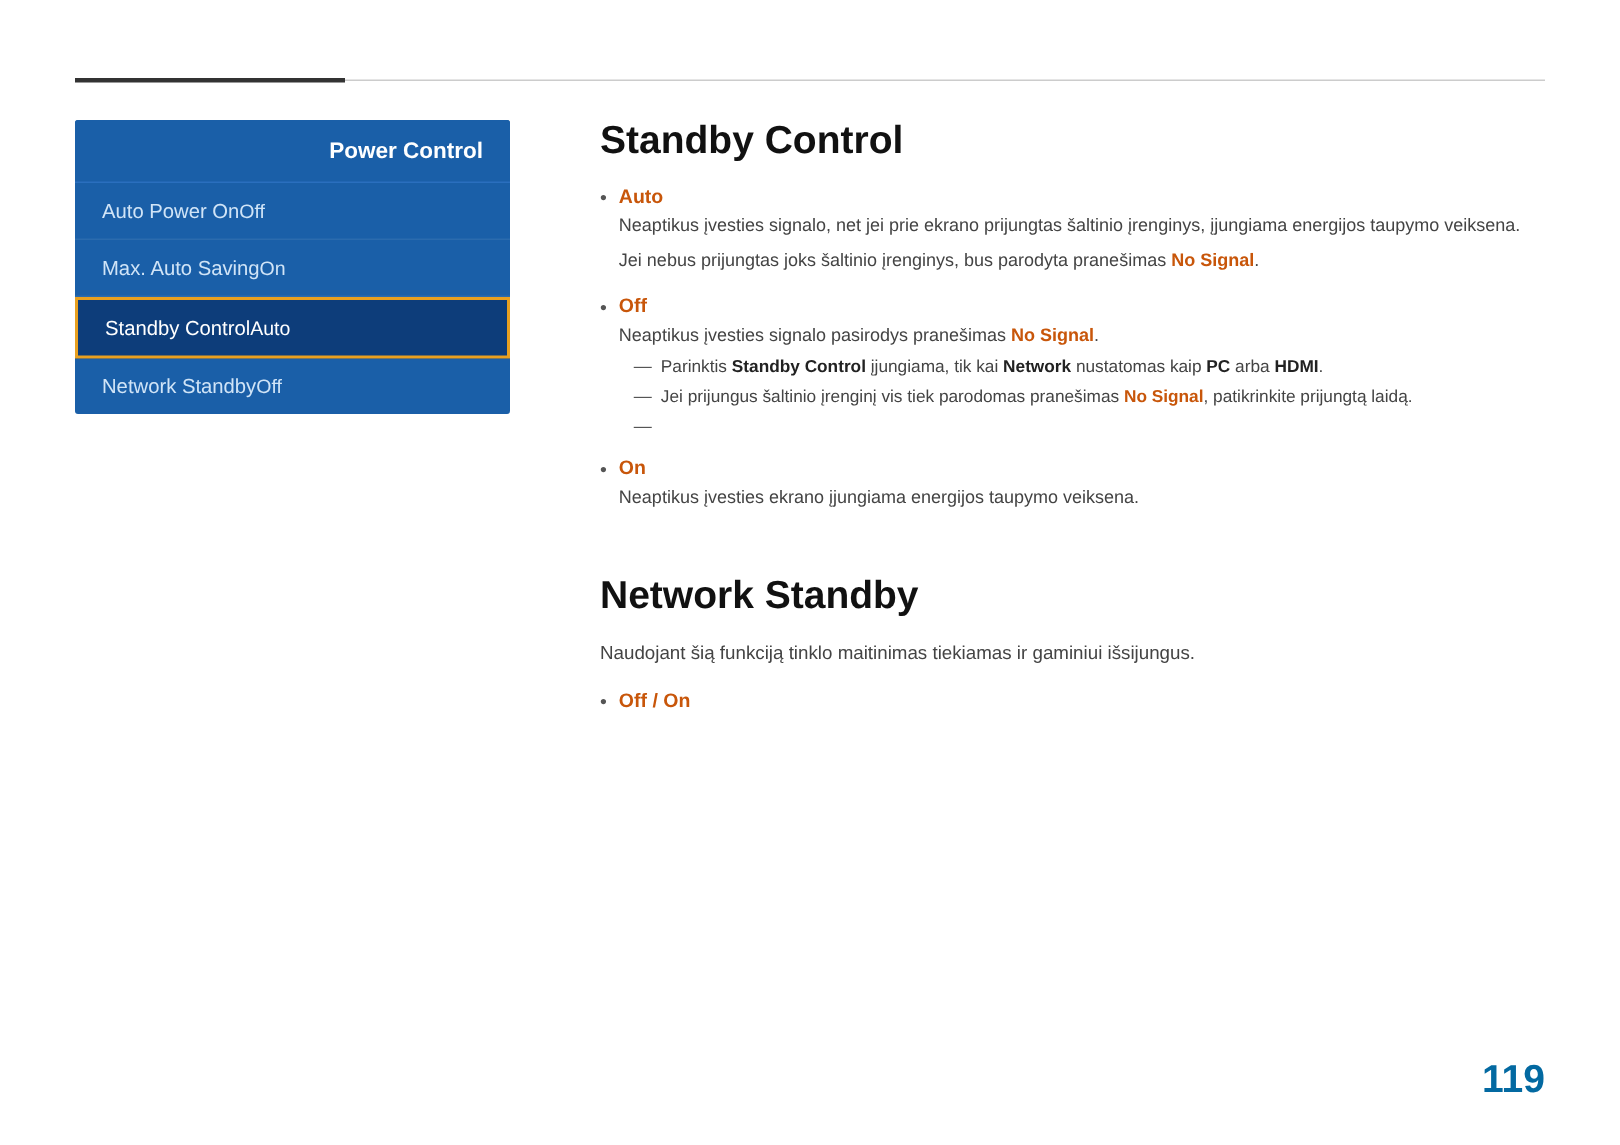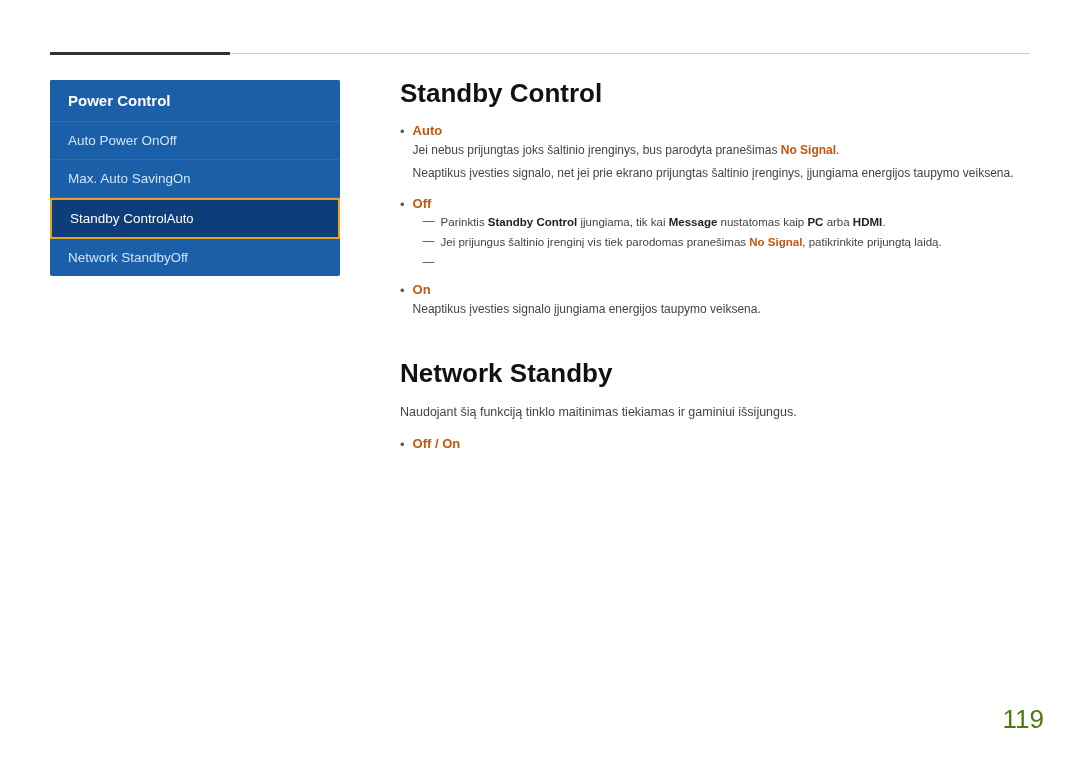--- a/index.html
+++ b/index.html
@@ -47,20 +47,21 @@
       overflow: hidden;
     }
 
     .menu-title {
       background: #1a5fa8;
       color: #ffffff;
       font-size: 15px;
       font-weight: bold;
       padding: 12px 18px;
       border-bottom: 1px solid #2a6fbe;
+      text-align: right;
     }
 
     .menu-item {
       display: flex;
       align-items: center;
       padding: 11px 18px;
       color: #d0e4f7;
       font-size: 13.5px;
       border-bottom: 1px solid rgba(255,255,255,0.08);
       cursor: pointer;
@@ -186,24 +187,24 @@
 
     
     .network-section {
       margin-top: 36px;
     }
 
     
     .page-number {
       position: absolute;
       bottom: 28px;
-      right: 36px;
+      right: 50px;
       font-size: 26px;
-      color: #4d7c0f;
-      font-weight: 400;
+      color: #0369a1;
+      font-weight: 700;
     }
   </style>
 </head>
 <body>
 
 <div class="top-lines">
   <div class="top-line-dark"></div>
   <div class="top-line-light"></div>
 </div>
 
@@ -232,52 +233,53 @@
 <div class="right-content">
 
   <div>
     <div class="section-title">Standby Control</div>
 
     <div class="bullet-section">
       <div class="bullet-item">
         <span class="bullet-dot">•</span>
         <div>
           <div class="bullet-label">Auto</div>
+          <div class="bullet-text">Neaptikus įvesties signalo, net jei prie ekrano prijungtas šaltinio įrenginys, įjungiama energijos taupymo veiksena.</div>
           <div class="bullet-text">Jei nebus prijungtas joks šaltinio įrenginys, bus parodyta pranešimas <span class="highlight-orange">No Signal</span>.</div>
-          <div class="bullet-text">Neaptikus įvesties signalo, net jei prie ekrano prijungtas šaltinio įrenginys, įjungiama energijos taupymo veiksena.</div>
         </div>
       </div>
     </div>
 
     <div class="bullet-section">
       <div class="bullet-item">
         <span class="bullet-dot">•</span>
         <div>
           <div class="bullet-label">Off</div>
+          <div class="bullet-text">Neaptikus įvesties signalo pasirodys pranešimas <span class="highlight-orange">No Signal</span>.</div>
           <div class="sub-note">
             <span class="sub-note-dash">―</span>
-            <span class="sub-note-text">Parinktis <span class="highlight-bold">Standby Control</span> įjungiama, tik kai <span class="highlight-bold">Message</span> nustatomas kaip <span class="highlight-bold">PC</span> arba <span class="highlight-bold">HDMI</span>.</span>
+            <span class="sub-note-text">Parinktis <span class="highlight-bold">Standby Control</span> įjungiama, tik kai <span class="highlight-bold">Network</span> nustatomas kaip <span class="highlight-bold">PC</span> arba <span class="highlight-bold">HDMI</span>.</span>
           </div>
           <div class="sub-note">
             <span class="sub-note-dash">―</span>
             <span class="sub-note-text">Jei prijungus šaltinio įrenginį vis tiek parodomas pranešimas <span class="highlight-orange">No Signal</span>, patikrinkite prijungtą laidą.</span>
           </div>
           <div class="sub-note">
             <span class="sub-note-dash">―</span>
           </div>
         </div>
       </div>
     </div>
 
     <div class="bullet-section">
       <div class="bullet-item">
         <span class="bullet-dot">•</span>
         <div>
           <div class="bullet-label">On</div>
-          <div class="bullet-text">Neaptikus įvesties signalo įjungiama energijos taupymo veiksena.</div>
+          <div class="bullet-text">Neaptikus įvesties ekrano įjungiama energijos taupymo veiksena.</div>
         </div>
       </div>
     </div>
   </div>
 
   <div class="network-section">
     <div class="section-title">Network Standby</div>
     <div class="section-desc">Naudojant šią funkciją tinklo maitinimas tiekiamas ir gaminiui išsijungus.</div>
     <div class="bullet-item">
       <span class="bullet-dot">•</span>

